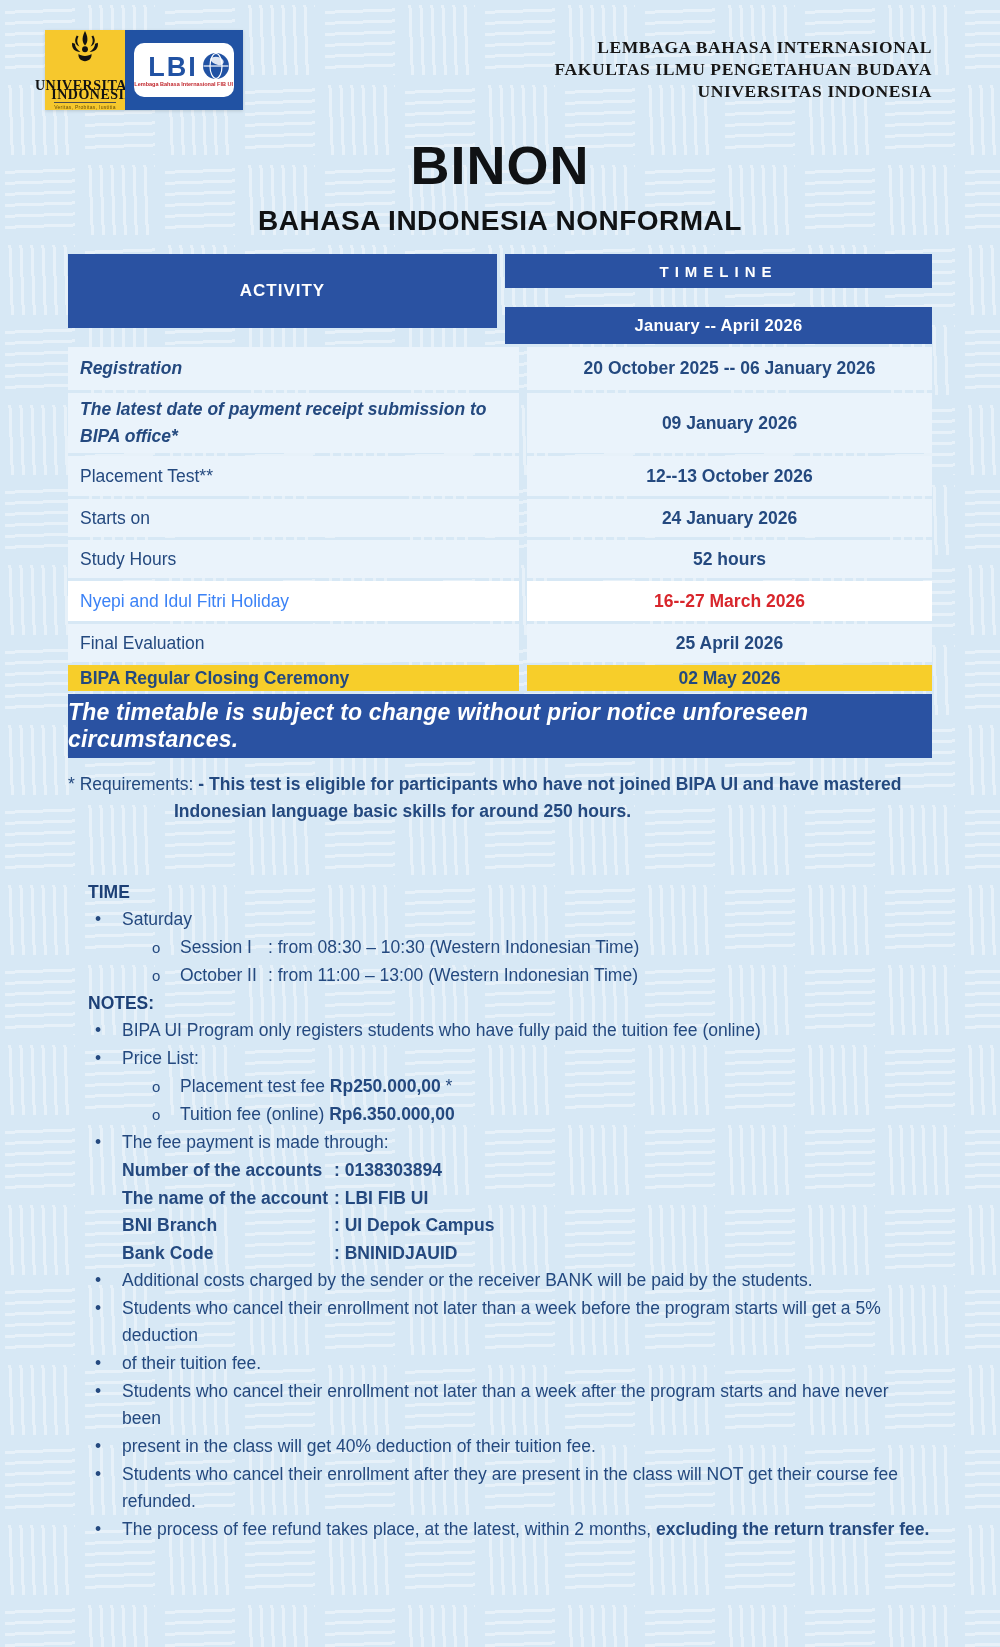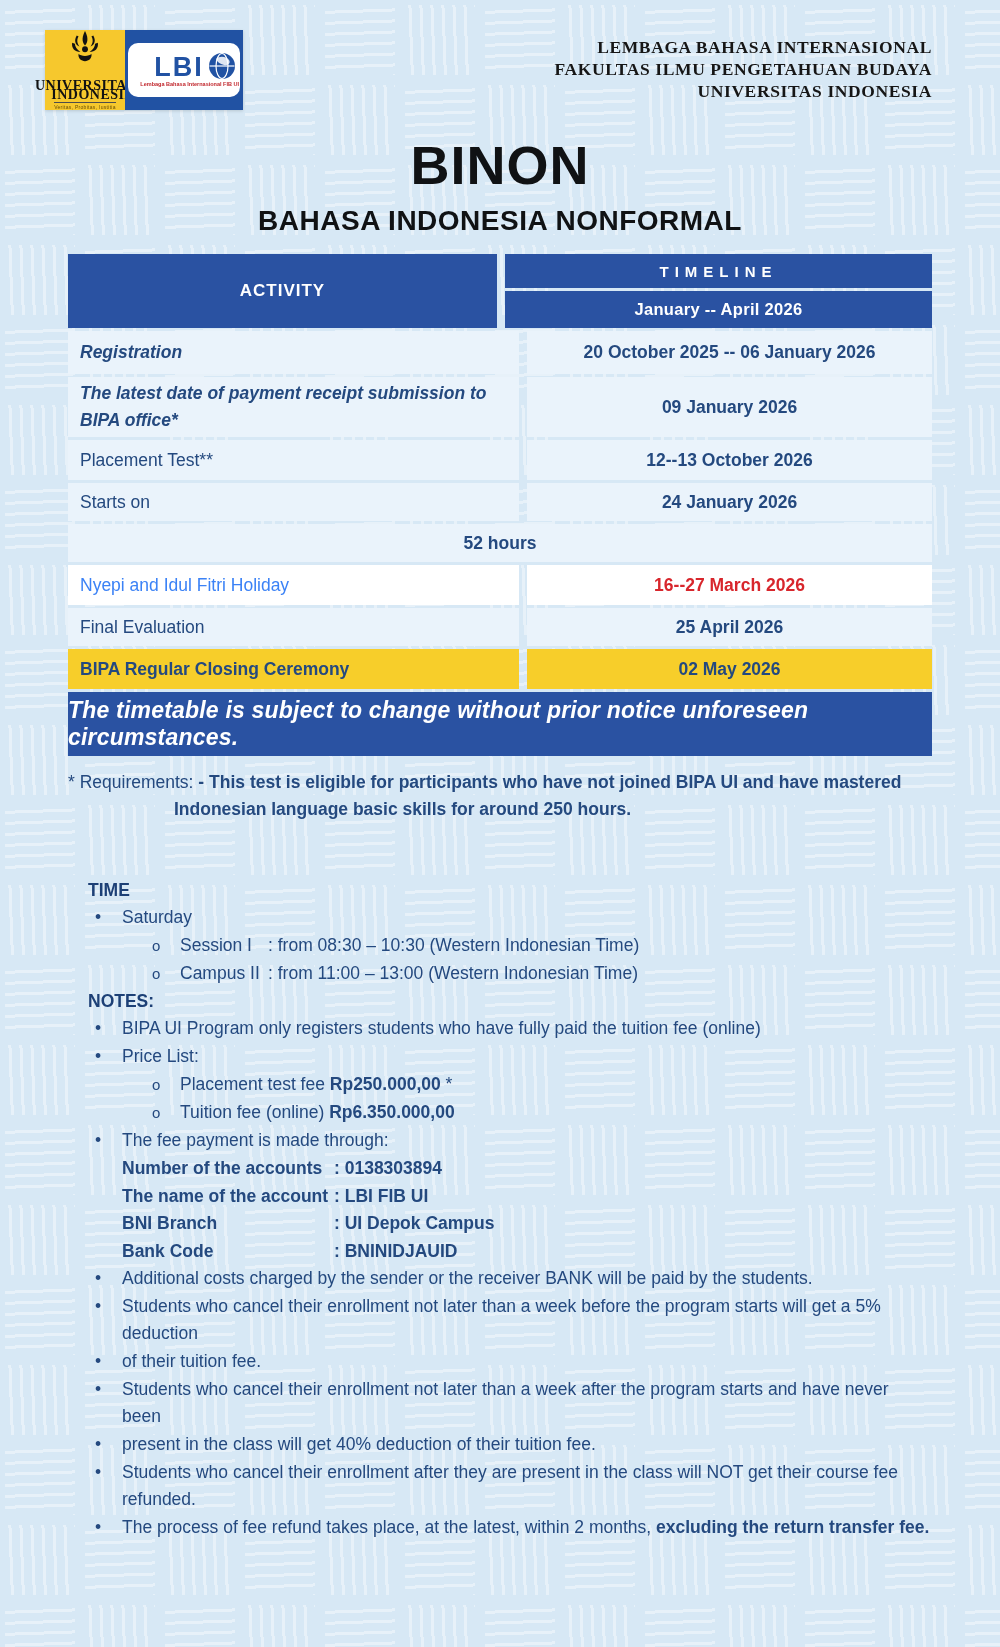--- a/index.html
+++ b/index.html
@@ -13,45 +13,45 @@
 
   .content{position:absolute;inset:0;padding:30px 68px 0;}
 
   
   .top{display:flex;justify-content:space-between;align-items:flex-start;}
   .logo{margin-left:-23px;display:flex;width:198px;height:80px;box-shadow:0 1px 3px rgba(0,0,0,.15);}
   .logo-ui{width:80px;background:#f6c82d;display:flex;flex-direction:column;align-items:center;justify-content:center;}
   .ui-name{font-family:"Liberation Serif",serif;font-size:14px;font-weight:700;color:#121212;text-align:right;line-height:9px;letter-spacing:.5px;margin-top:18px;}
   .ui-motto{font-size:5px;color:#6b4f00;border-top:1px solid #4d4d4d;margin-top:3px;padding-top:1px;letter-spacing:.3px;white-space:nowrap;}
   .logo-lbi{width:118px;background:#2152a3;display:flex;align-items:center;justify-content:center;}
-  .lbi-box{width:100px;height:54px;background:#ffffff;border-radius:10px;position:relative;display:flex;flex-direction:column;align-items:center;justify-content:center;padding-left:12px;}
+  .lbi-box{width:100px;height:54px;background:#ffffff;border-radius:10px;position:relative;display:flex;flex-direction:column;align-items:center;justify-content:center;}
   .lbi-text{color:#2152a3;font-weight:800;font-size:27px;letter-spacing:2px;line-height:26px;margin-right:22px;}
   .lbi-sub{color:#c1272d;font-size:6px;font-weight:700;white-space:nowrap;transform:scale(.92);margin-top:1px;}
   .globe{position:absolute;right:4px;top:9px;}
   .org{text-align:right;font-family:"Liberation Serif",serif;font-size:17.5px;line-height:22px;font-weight:600;letter-spacing:.6px;color:#161616;margin-top:6px;}
 
   
   .h1{margin-top:24px;text-align:center;font-size:54px;line-height:62px;font-weight:800;color:#101214;letter-spacing:1px;}
   .h2{margin-top:8px;text-align:center;font-size:28px;line-height:34px;font-weight:700;color:#101214;letter-spacing:.5px;}
 
   
   .tbl{margin-top:16px;display:flex;flex-direction:column;gap:3px;}
   .trow{display:flex;gap:8px;}
   .c1{width:429px;flex:0 0 429px;}
   .c2{flex:1;}
   .cell{background:#eaf3fb;display:flex;align-items:center;}
   .cell.val{justify-content:center;text-align:center;font-weight:700;color:#24497f;font-size:17.5px;}
   .cell.act{padding:4px 10px 4px 12px;color:#24497f;font-size:17.5px;font-weight:500;line-height:27px;}
   .hd{background:#2a52a2;color:#ffffff;}
   .hd-activity{height:74px;justify-content:center;font-size:17px;font-weight:600;letter-spacing:1px;}
-  .hd-col{display:flex;flex-direction:column;gap:3px;}
+  .hd-col{display:flex;flex-direction:column;gap:19px;}
   .hd-timeline{height:34px;justify-content:center;font-size:15px;font-weight:600;letter-spacing:6px;}
   .hd-period{height:37px;justify-content:center;font-size:16.5px;font-weight:600;letter-spacing:.3px;}
   .r1{height:43px;} .r2{height:60px;} .r3{height:40px;} .r4{height:38px;} .r5{height:38px;}
-  .r6{height:40px;} .r7{height:38px;} .r8{height:40px;}
+  .r6{height:40px;} .r7{height:38px;} .r8{height:26px;}
   .it .act{font-style:italic;font-weight:700;}
   .holiday .cell{background:#ffffff;}
   .holiday .act{color:#3b82f6;}
   .holiday .val{color:#d8262c;}
   .ceremony .cell{background:#f7ce2a;}
   .ceremony .act{font-weight:600;}
 
   .banner{margin-top:3px;height:64px;background:#2a52a2;display:flex;align-items:center;justify-content:center;color:#ffffff;font-size:23px;font-weight:700;font-style:italic;letter-spacing:.2px;}
 
   .reqs{margin-top:13px;font-size:17.5px;line-height:27px;color:#24497f;}
@@ -415,20 +415,21 @@
       </div>
       <div class="trow r3">
         <div class="cell act c1">Placement Test**</div>
         <div class="cell val c2">12--13 October 2026</div>
       </div>
       <div class="trow r4">
         <div class="cell act c1">Starts on</div>
         <div class="cell val c2">24 January 2026</div>
       </div>
       <div class="trow r5">
+        <div class="cell act c1">Study Hours</div>
         <div class="cell val c2">52 hours</div>
       </div>
       <div class="trow r6 holiday">
         <div class="cell act c1">Nyepi and Idul Fitri Holiday</div>
         <div class="cell val c2">16--27 March 2026</div>
       </div>
       <div class="trow r7">
         <div class="cell act c1">Final Evaluation</div>
         <div class="cell val c2">25 April 2026</div>
       </div>
@@ -455,21 +456,21 @@
       <div class="li1">
         <span class="mk">•</span>
         <span class="tx">Saturday</span>
       </div>
       <div class="li2">
         <span class="mk">o</span>
         <span class="tx"><span class="sess-name">Session I</span><span>: from 08:30 – 10:30 (Western Indonesian Time)</span></span>
       </div>
       <div class="li2">
         <span class="mk">o</span>
-        <span class="tx"><span class="sess-name">Campus II</span><span>: from 11:00 – 13:00 (Western Indonesian Time)</span></span>
+        <span class="tx"><span class="sess-name">October II</span><span>: from 11:00 – 13:00 (Western Indonesian Time)</span></span>
       </div>
     </div>
 
     <div class="sec">
       <div class="sec-head">NOTES:</div>
 
       <div class="li1">
         <span class="mk">•</span>
         <span class="tx">BIPA UI Program only registers students who have fully paid the tuition fee (online)</span>
       </div>

